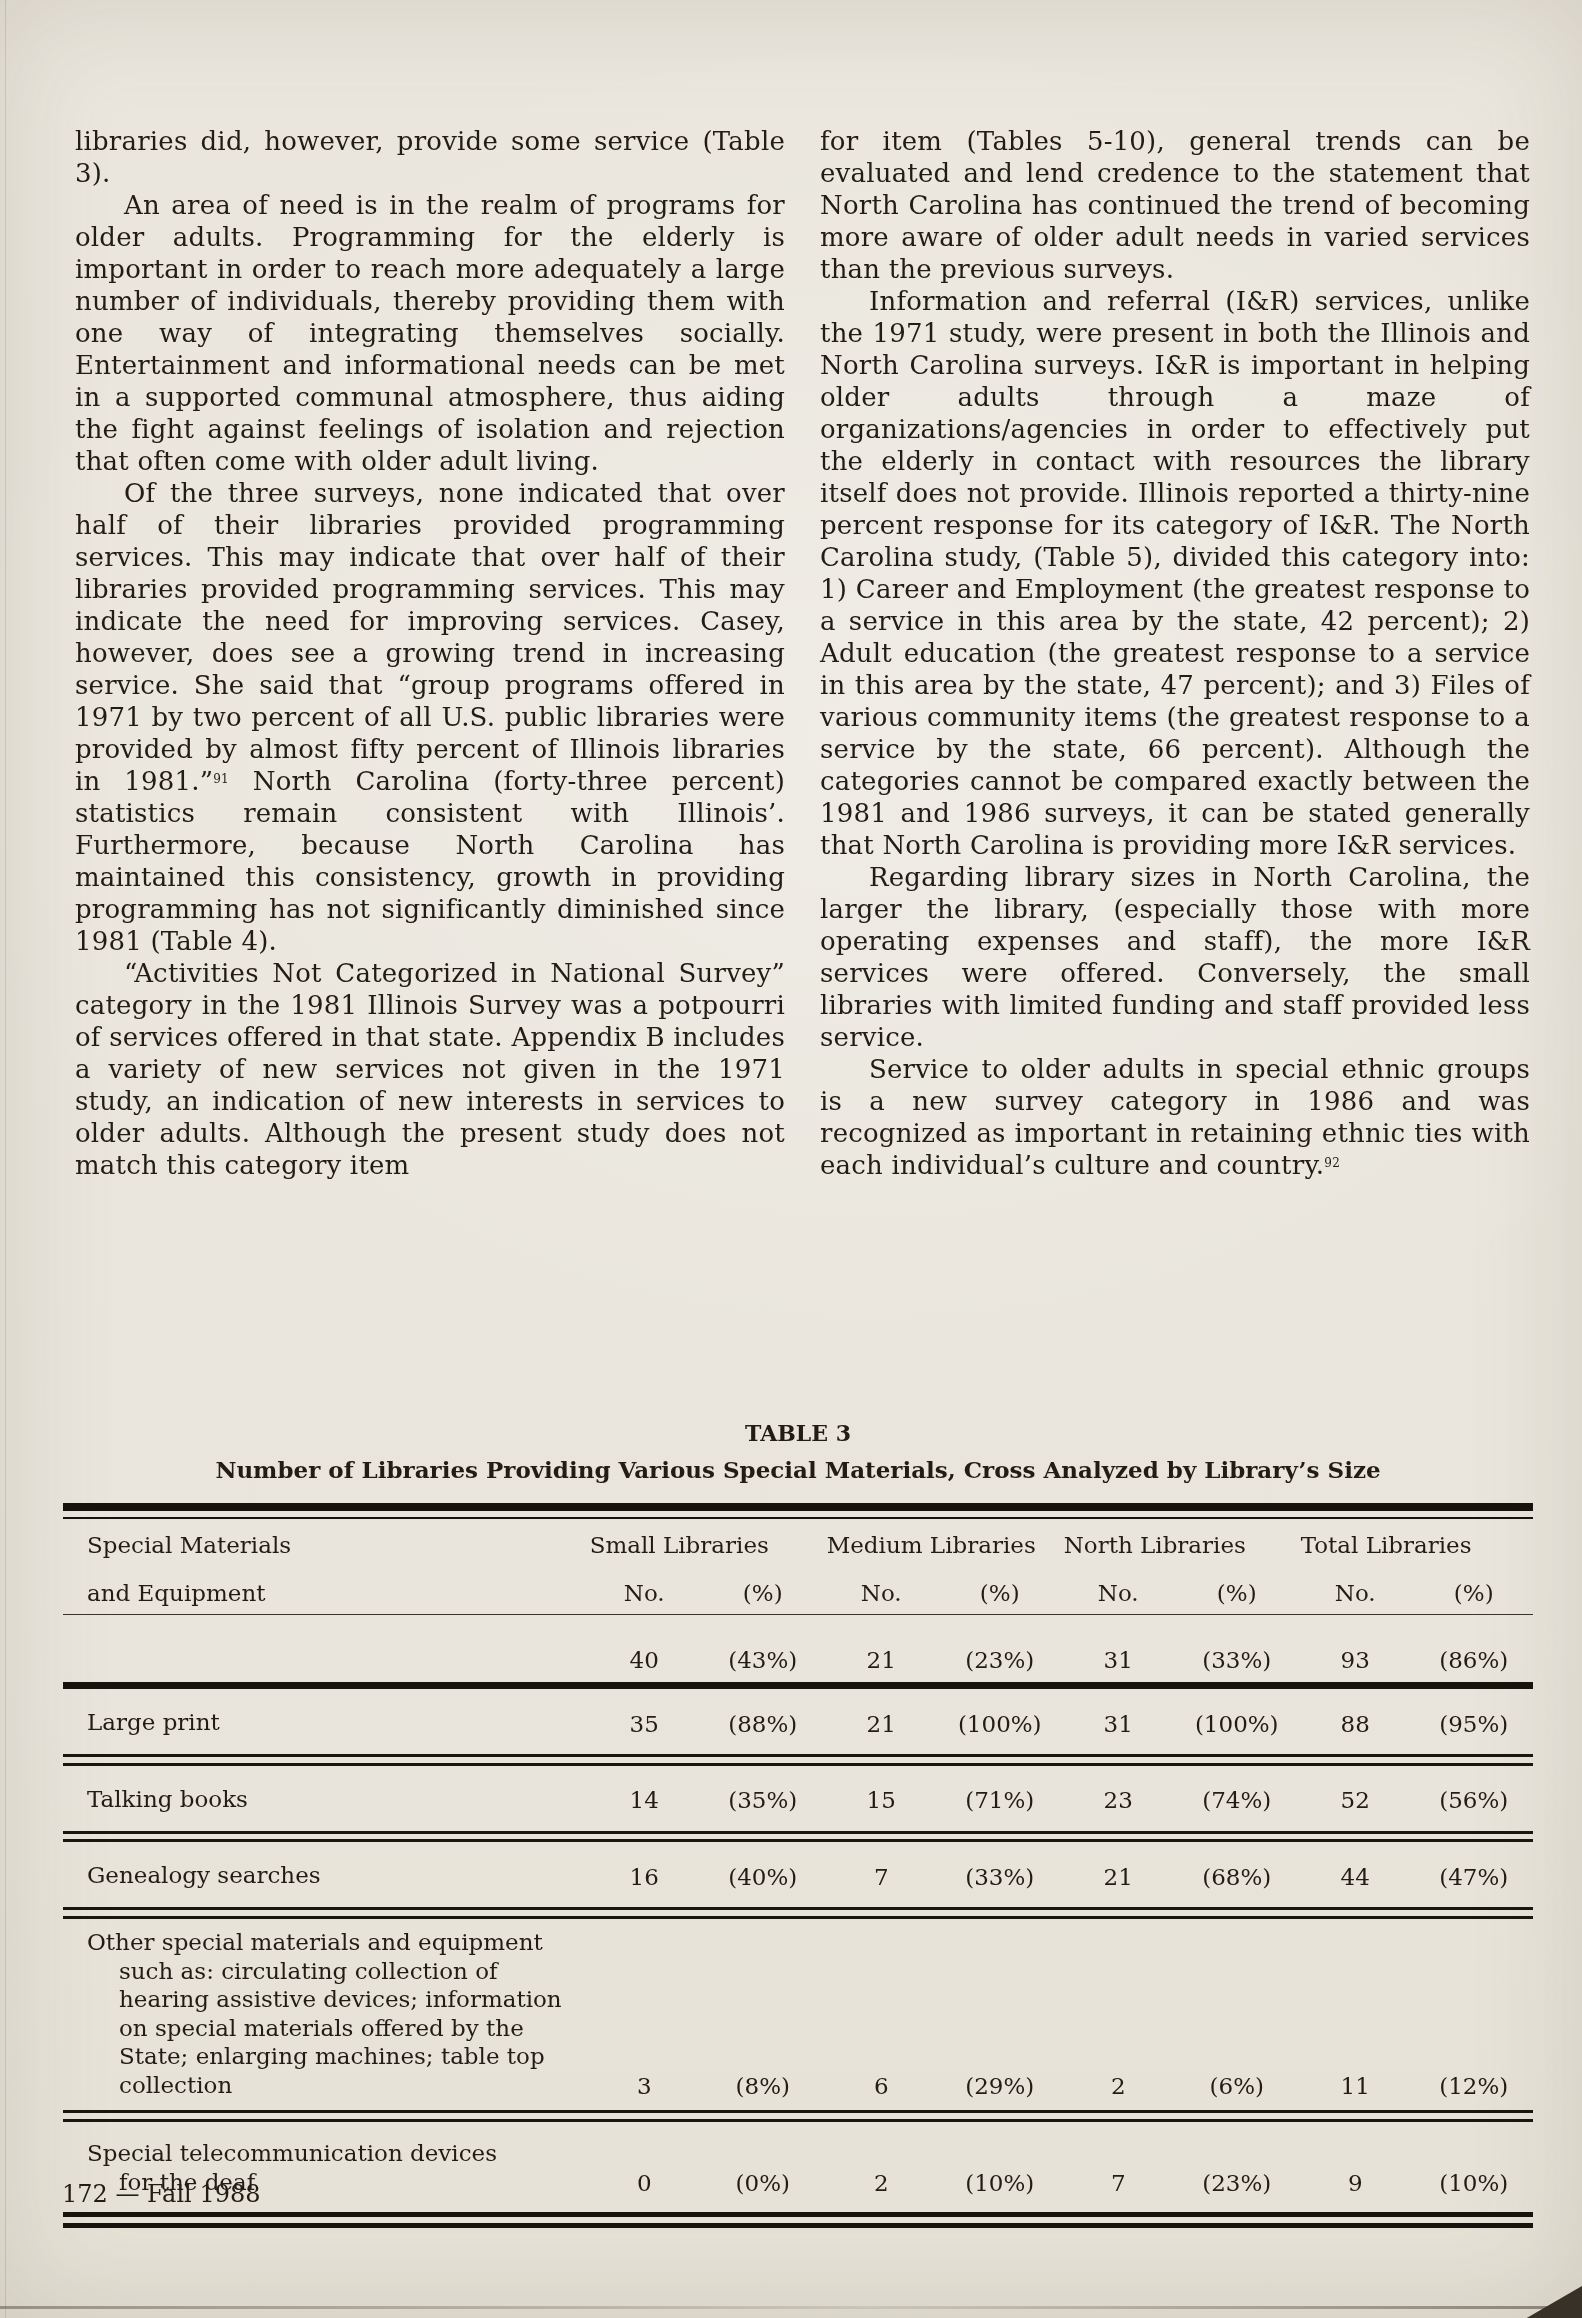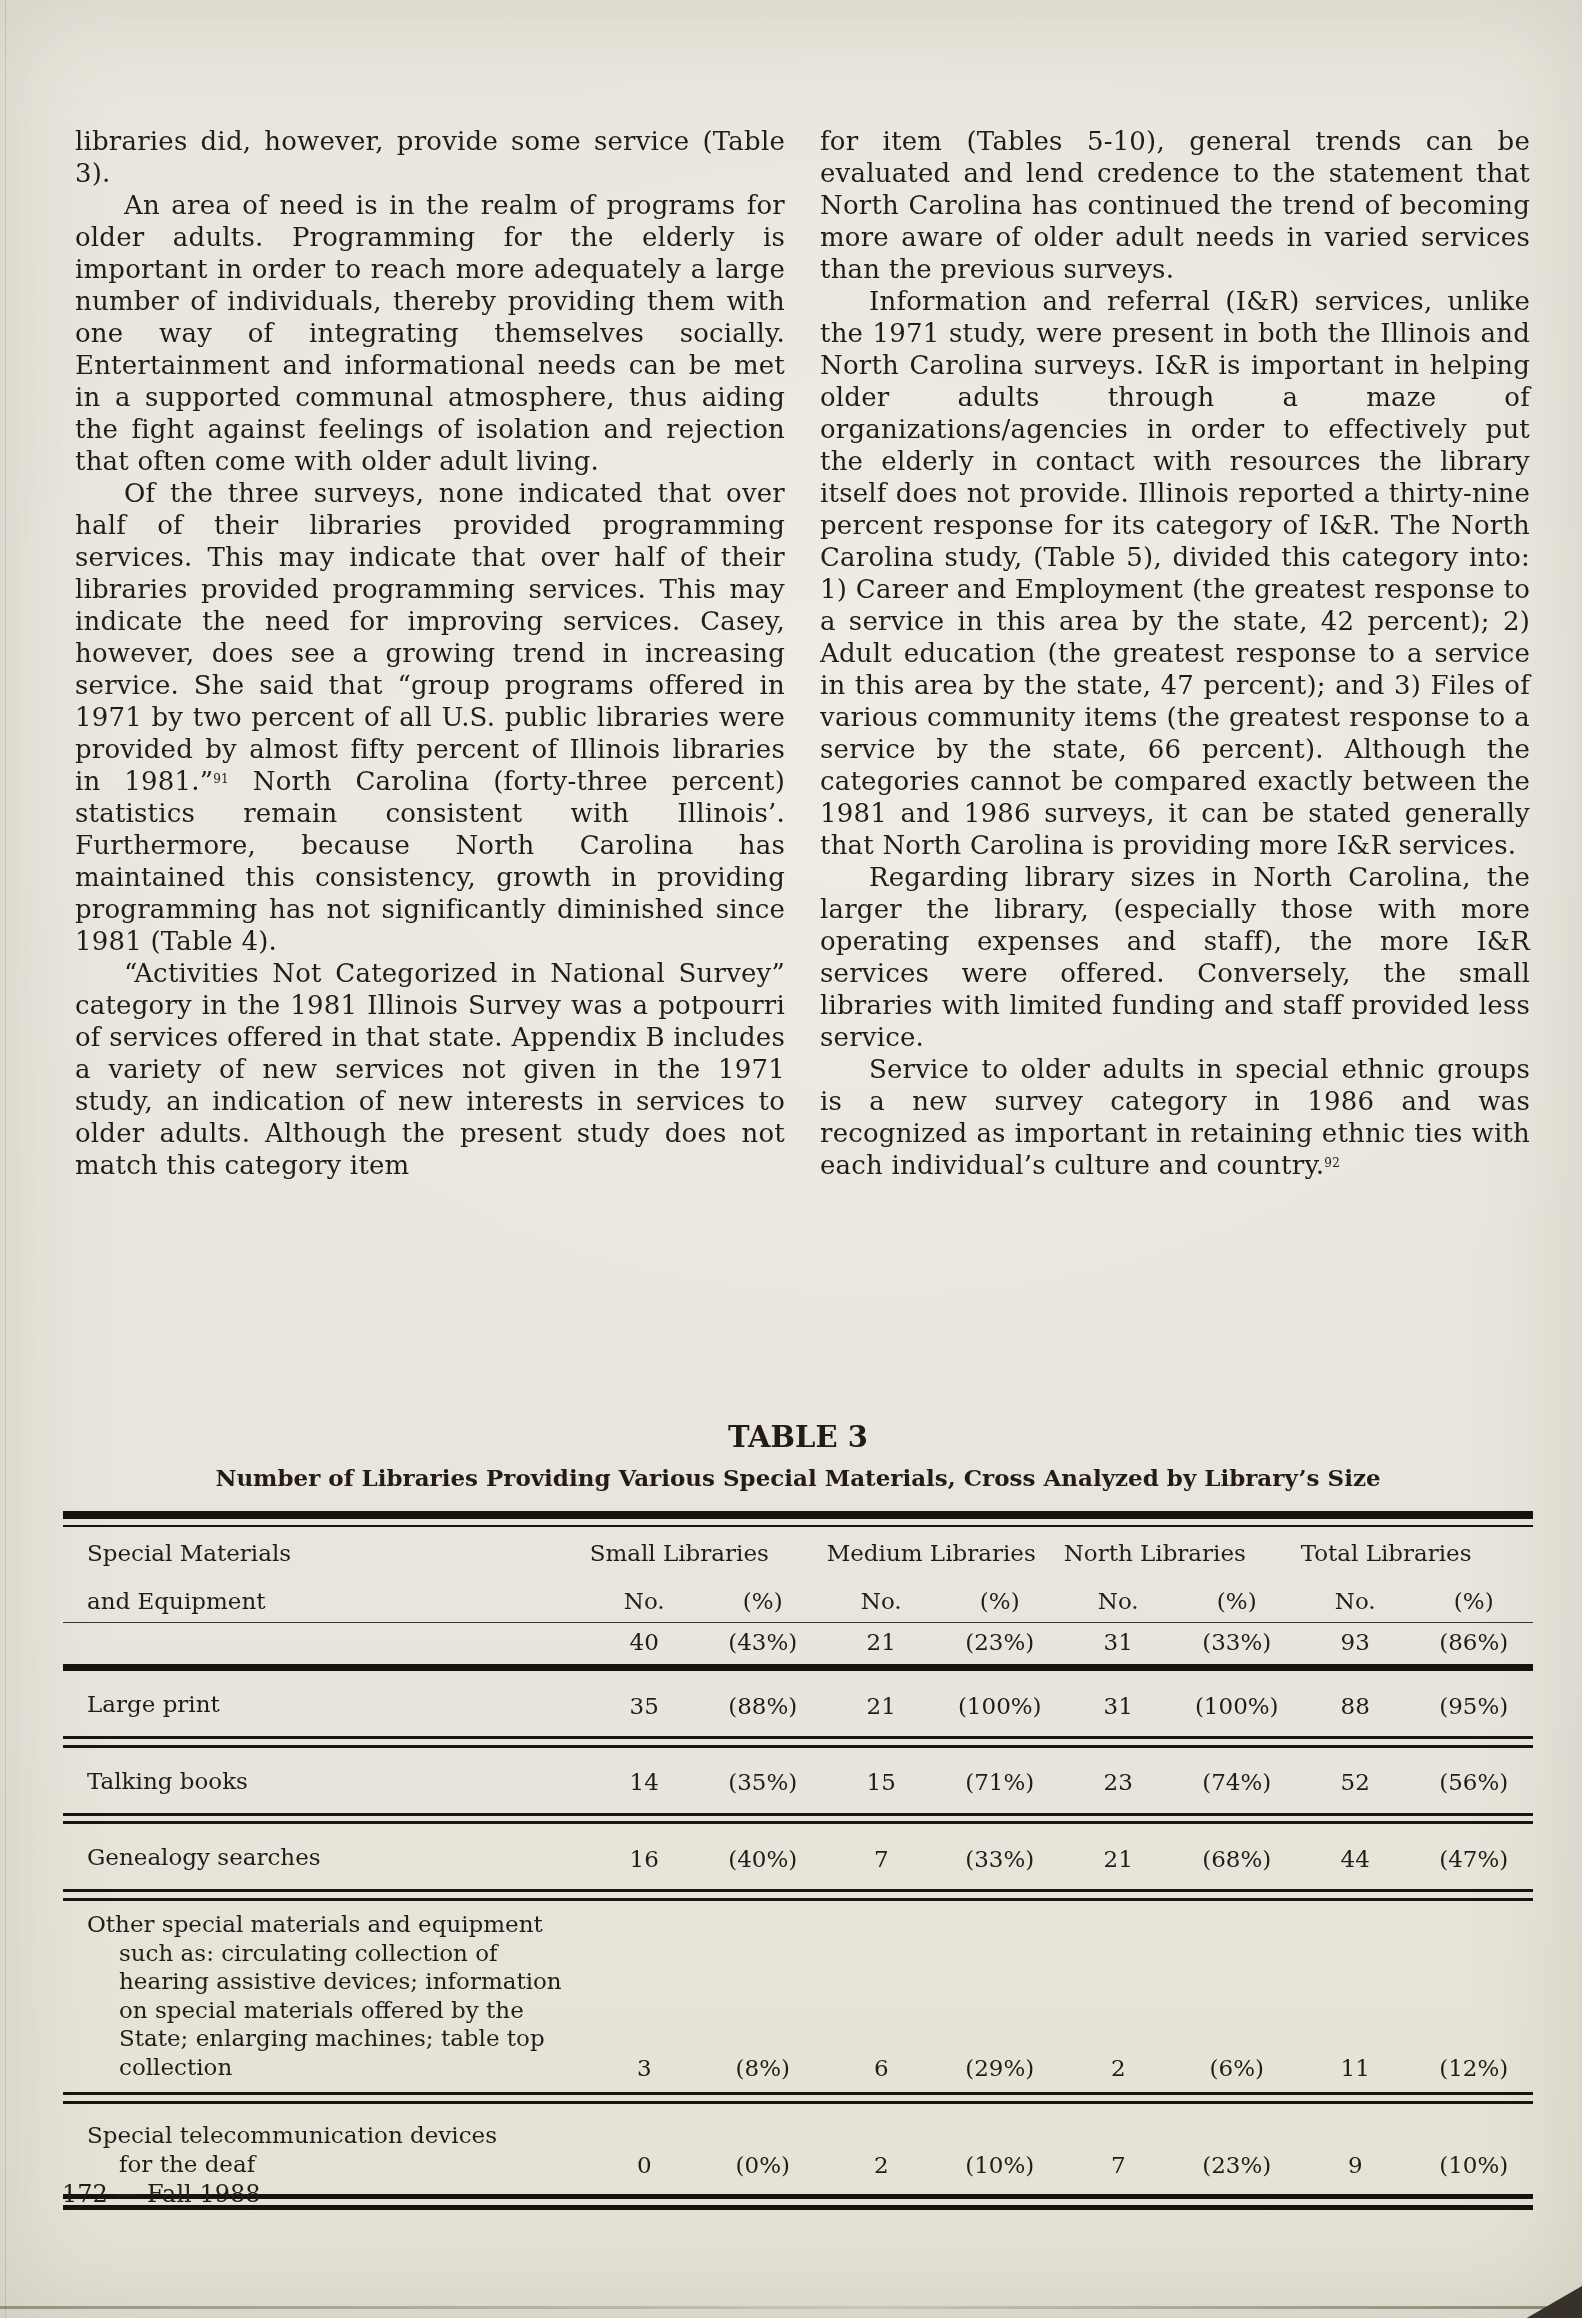--- a/index.html
+++ b/index.html
@@ -24,35 +24,35 @@
   .column{position:absolute;top:125px;width:710px;font-size:26px;line-height:32px;
     text-align:justify;letter-spacing:0.2px;}
   #col-left{left:75px;}
   #col-right{left:820px;}
   .para{margin:0;}
   .para.indent{text-indent:49px;}
   sup{font-size:12px;line-height:0;vertical-align:7.1px;}
 
   
   #tableblock{position:absolute;left:63px;top:1420px;width:1470px;font-size:23px;}
-  .t-title{text-align:center;font-weight:bold;font-size:29px;margin:0 0 9.5px;}
+  .t-title{text-align:center;font-weight:bold;font-size:22px;margin:0 0 9.5px;}
   .t-sub{text-align:center;font-weight:bold;font-size:23px;margin:0 0 20.6px;}
   .rule-top{border-top:8px solid #17120c;border-bottom:2.4px solid #17120c;height:5.5px;}
   .rule-headbottom{height:7.1px;background:#17120c;}
   .rule-thin{border-top:1.6px solid #3a332a;height:0;}
   .rule-mid{border-top:3.2px solid #1a150f;border-bottom:3.2px solid #1a150f;height:5.5px;}
   .rule-bottom{border-top:5.5px solid #17120c;border-bottom:5.5px solid #17120c;height:5.5px;}
   .hrow{display:grid;grid-template-columns:522px repeat(4,1fr);padding-top:13px;}
   .hrow .stubh{padding-left:24px;}
   .hrow .group{padding-left:4.7px;}
   .subrow{display:grid;grid-template-columns:522px repeat(8,1fr);}
   .subrow.heads{padding-bottom:8px;margin-top:22px;}
   .subrow .stubh{padding-left:24px;}
   .subrow .num{text-align:center;}
-  .totrow{padding:6.3px 0 9.5px;}
+  .totrow{padding:6.3px 0 9.5px;margin-top:26px;}
   .trow{display:grid;grid-template-columns:522px repeat(8,1fr);align-items:end;}
   .trow .stub{padding-left:24px;line-height:28.5px;}
   .stub .hang{padding-left:32px;}
   .trow .num{text-align:center;}
   .trow.r0,.trow.r1,.trow.r2{padding:19px 0 17.4px;}
   .trow.r3{padding:9.5px 0 11px;}
   .trow.r4{padding:17.4px 0 16px;}
 
   #footer{position:absolute;left:62px;top:2180px;font-size:24px;}
 </style>

